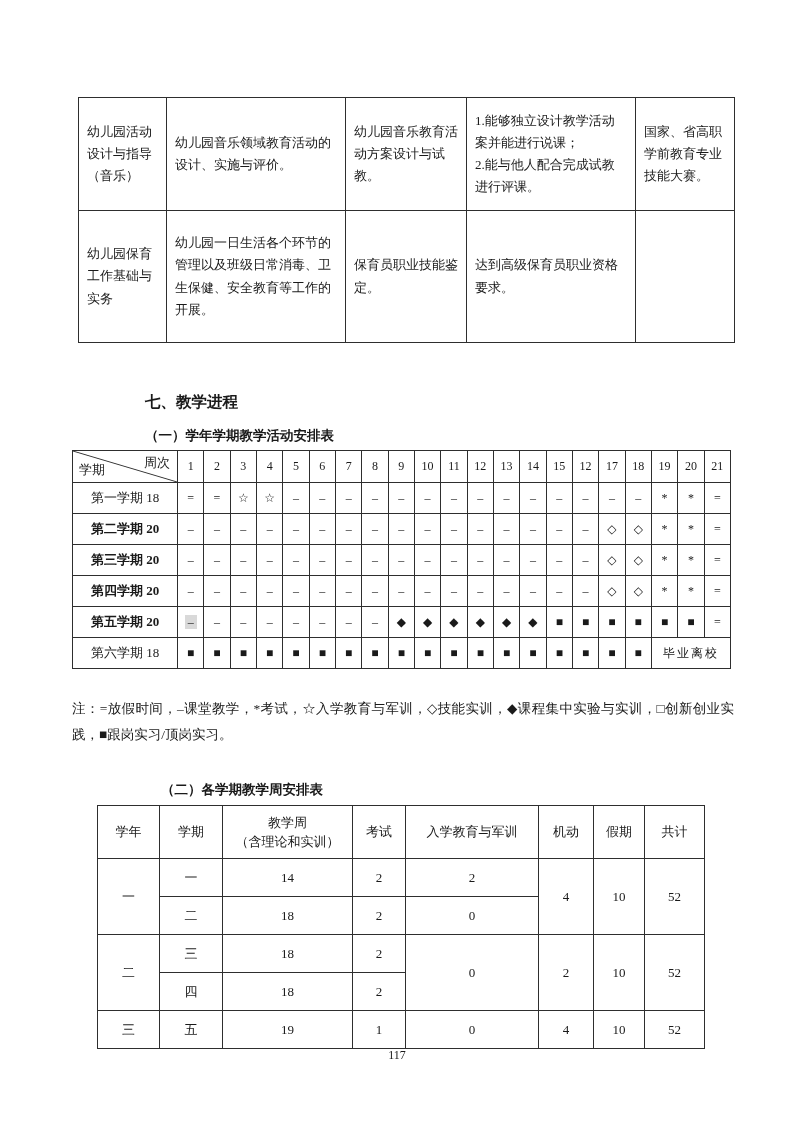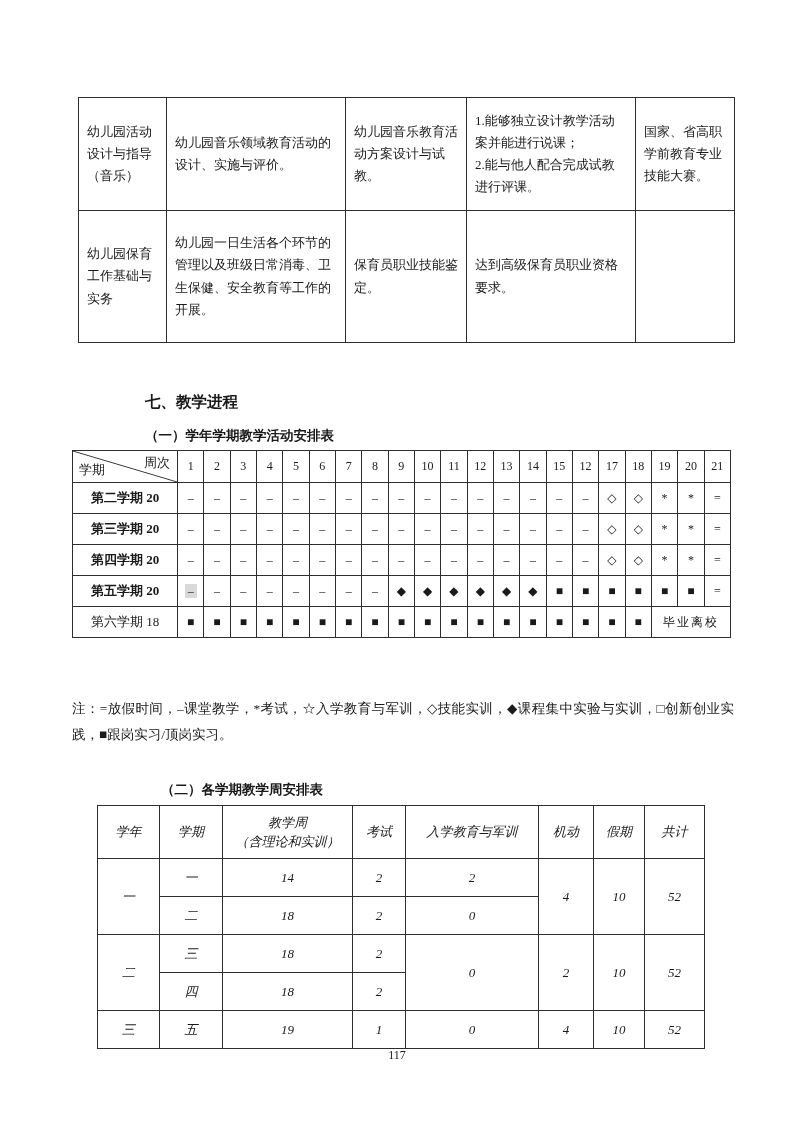--- a/index.html
+++ b/index.html
@@ -36,21 +36,21 @@
   .corner .c-top { position:absolute; right:7px; top:3px; font-size:13px; }
   .corner .c-bottom { position:absolute; left:6px; bottom:3px; font-size:13px; }
   .sym-square { font-size:13px; }
   .hl { background:#d9d9d9; padding:0 3px; }
   .grad-cell { font-size:13px; letter-spacing:2px; }
 
   
   .legend { position:absolute; left:72px; top:696px; width:662px; font-size:13.5px; line-height:26px; text-align:justify; }
 
   
-  .weeks-table { position:absolute; left:97px; top:805px; width:607px;font-style:italic; }
+  .weeks-table { position:absolute; left:97px; top:805px; width:607px; }
   .weeks-table th, .weeks-table td { font-size:13px; text-align:center; vertical-align:middle; padding:2px; line-height:1.5; }
   .weeks-table tr.head { height:53px; }
   .weeks-table tr.data { height:38px; }
 
   .page-number { position:absolute; left:0; top:1048px; width:100%; text-align:center; font-size:12px; }
 </style>
 </head>
 <body>
 
 <div class="page">
@@ -154,20 +154,44 @@
           <th>13</th>
           <th>14</th>
           <th>15</th>
           <th>12</th>
           <th>17</th>
           <th>18</th>
           <th>19</th>
           <th>20</th>
           <th>21</th>
         </tr>
+    <tr class="data">
+          <td class="label-cell">第一学期 18</td>
+          <td>=</td>
+          <td>=</td>
+          <td>☆</td>
+          <td>☆</td>
+          <td>–</td>
+          <td>–</td>
+          <td>–</td>
+          <td>–</td>
+          <td>–</td>
+          <td>–</td>
+          <td>–</td>
+          <td>–</td>
+          <td>–</td>
+          <td>–</td>
+          <td>–</td>
+          <td>–</td>
+          <td>–</td>
+          <td>–</td>
+          <td>*</td>
+          <td>*</td>
+          <td>=</td>
+        </tr>
         <tr class="data">
           <td class="label-cell bold">第二学期 20</td>
           <td>–</td>
           <td>–</td>
           <td>–</td>
           <td>–</td>
           <td>–</td>
           <td>–</td>
           <td>–</td>
           <td>–</td>

